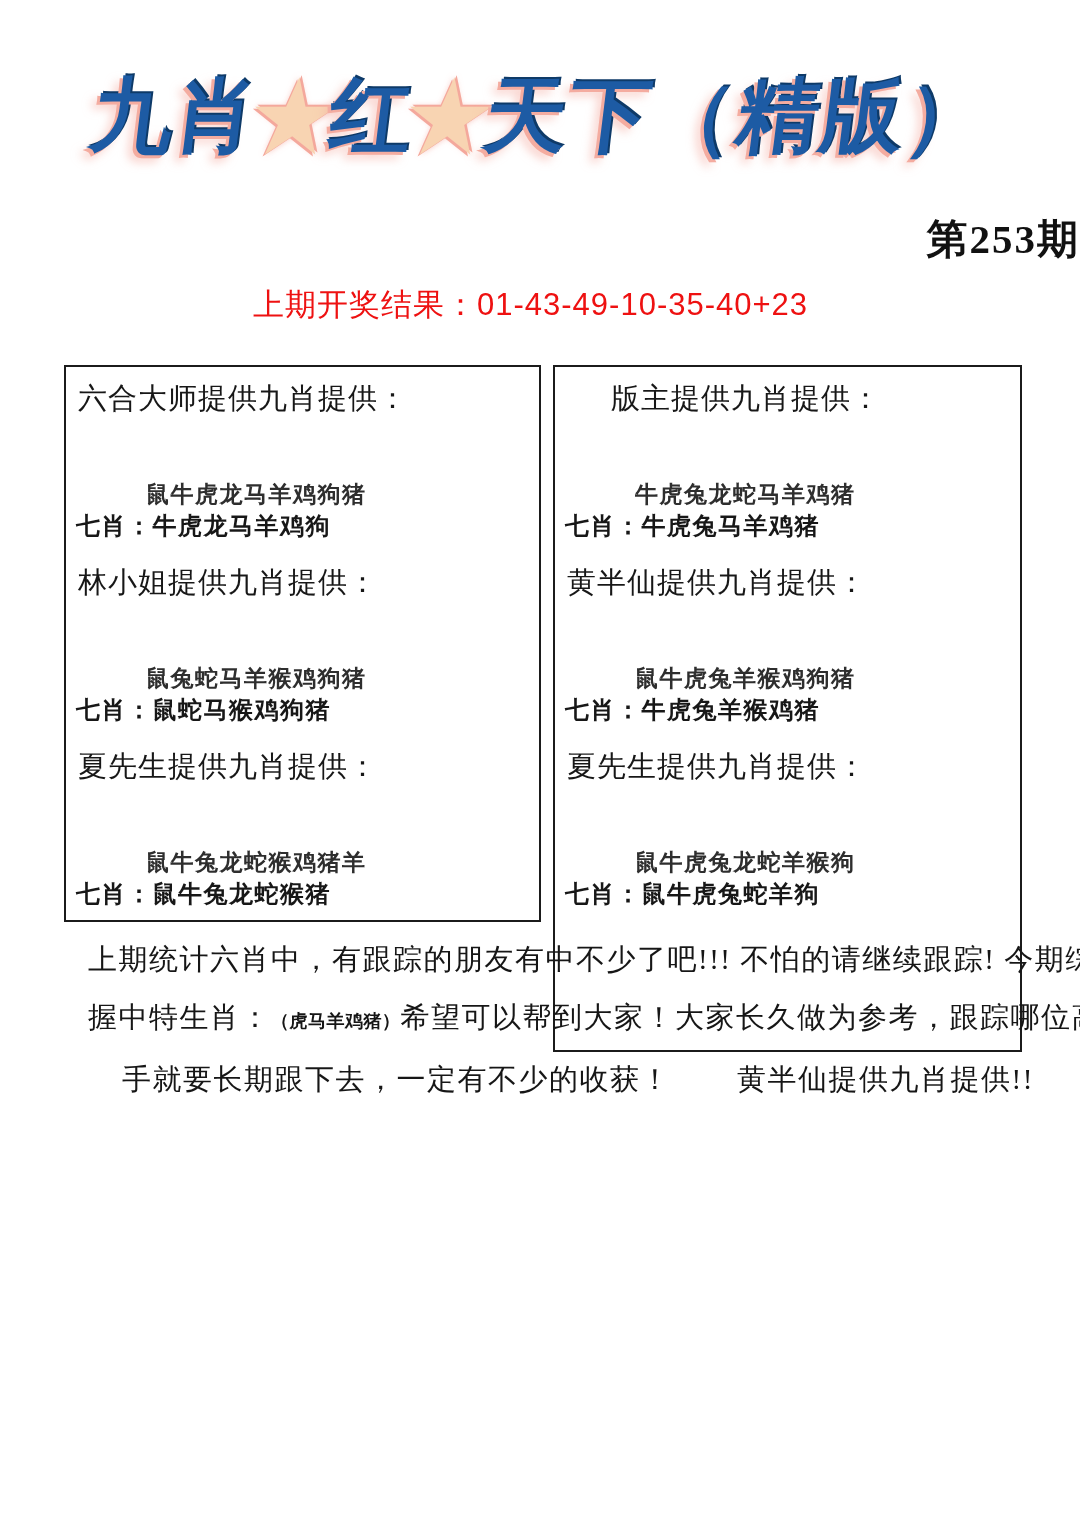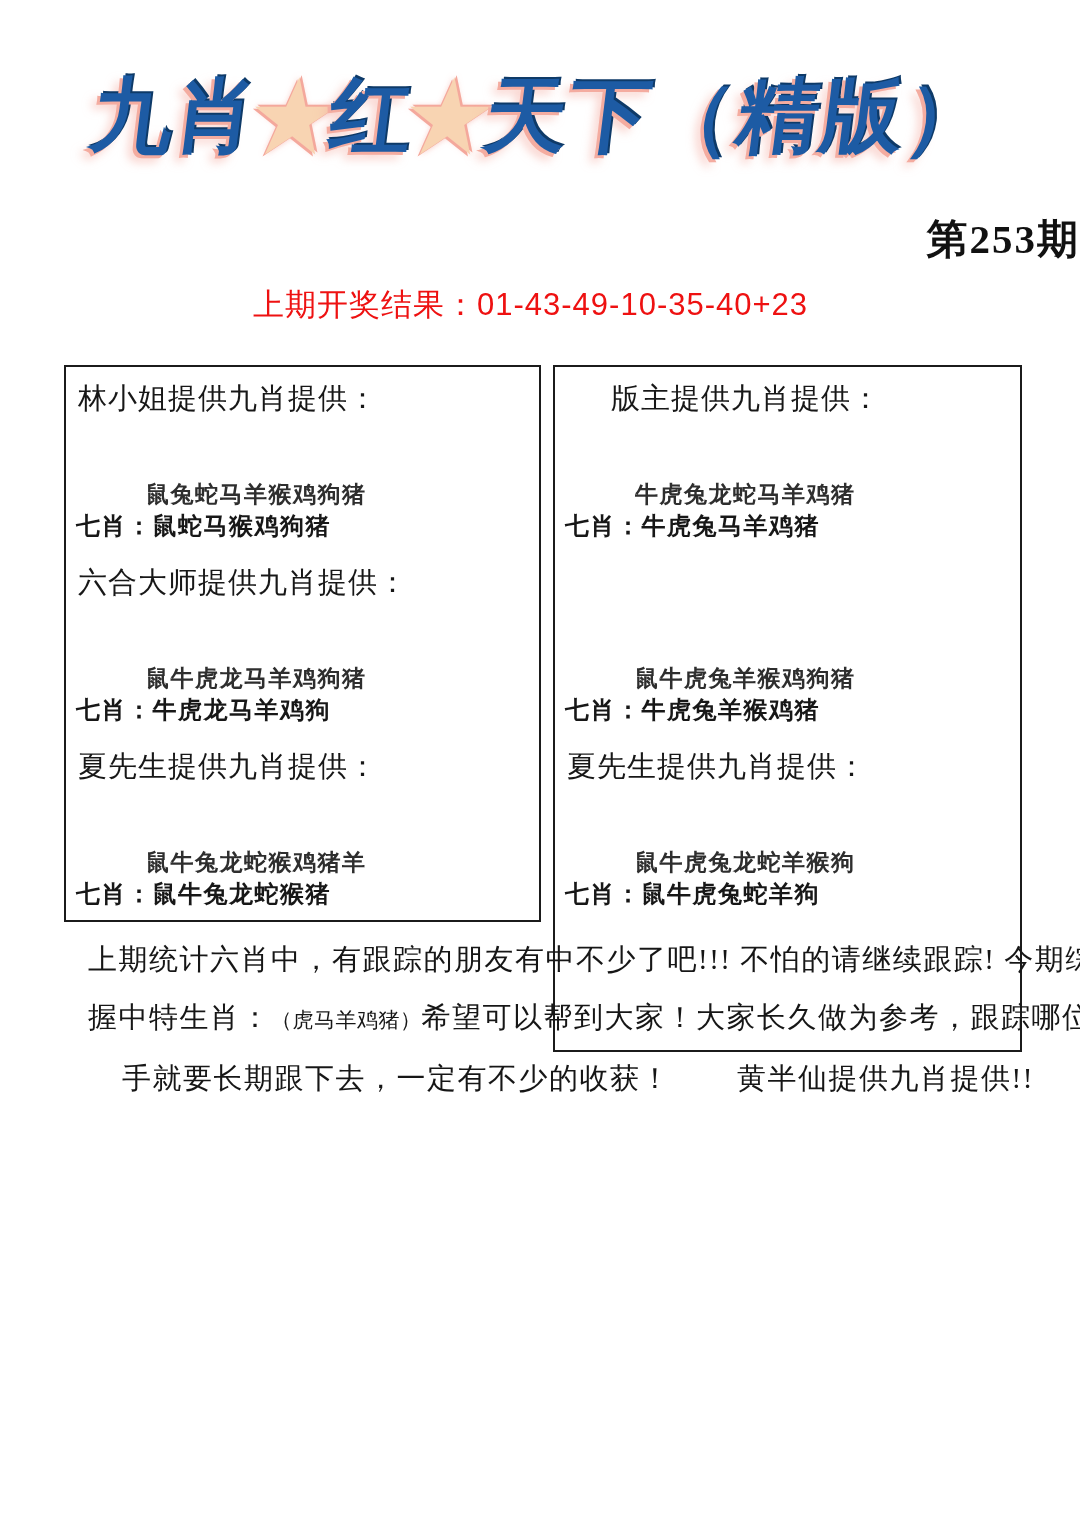--- a/index.html
+++ b/index.html
@@ -128,22 +128,23 @@
     top: 930px;
     left: 88px;
     width: 915px;
     font-size: 29px;
     line-height: 58px;
     letter-spacing: 1.5px;
     color: #161616;
   }
   .footer .line { white-space: nowrap; }
   .footer .paren {
-    font-size: 21px;
+    font-size: 18px;
     letter-spacing: 0.5px;
+    font-weight: bold;
   }
   .footer .line3 { padding-left: 34px; }
   .footer .gap { display: inline-block; width: 66px; }
 </style>
 </head>
 <body>
 
 <div>
 
   <div class="logo">
@@ -151,43 +152,44 @@
   </div>
 
   <div class="issue">第253期</div>
 
   <div class="lastdraw">
     <span>上期开奖结果：</span><span>01-43-49-10-35-40+23</span>
   </div>
 
   <div class="box box-left">
     <div class="section">
+      <div class="sec-heading">六合大师提供九肖提供：</div>
+      <div class="nine-line">鼠牛虎龙马羊鸡狗猪</div>
+      <div class="seven-line"><span>七肖：</span><span>牛虎龙马羊鸡狗</span></div>
+    </div>
+    <div class="section">
       <div class="sec-heading">林小姐提供九肖提供：</div>
       <div class="nine-line">鼠兔蛇马羊猴鸡狗猪</div>
       <div class="seven-line"><span>七肖：</span><span>鼠蛇马猴鸡狗猪</span></div>
     </div>
     <div class="section">
-      <div class="sec-heading">六合大师提供九肖提供：</div>
-      <div class="nine-line">鼠牛虎龙马羊鸡狗猪</div>
-      <div class="seven-line"><span>七肖：</span><span>牛虎龙马羊鸡狗</span></div>
-    </div>
-    <div class="section">
       <div class="sec-heading">夏先生提供九肖提供：</div>
       <div class="nine-line">鼠牛兔龙蛇猴鸡猪羊</div>
       <div class="seven-line"><span>七肖：</span><span>鼠牛兔龙蛇猴猪</span></div>
     </div>
   </div>
 
   <div class="box box-right">
     <div class="section">
       <div class="sec-heading indented">版主提供九肖提供：</div>
       <div class="nine-line">牛虎兔龙蛇马羊鸡猪</div>
       <div class="seven-line"><span>七肖：</span><span>牛虎兔马羊鸡猪</span></div>
     </div>
     <div class="section">
+      <div class="sec-heading">黄半仙提供九肖提供：</div>
       <div class="nine-line">鼠牛虎兔羊猴鸡狗猪</div>
       <div class="seven-line"><span>七肖：</span><span>牛虎兔羊猴鸡猪</span></div>
     </div>
     <div class="section">
       <div class="sec-heading">夏先生提供九肖提供：</div>
       <div class="nine-line">鼠牛虎兔龙蛇羊猴狗</div>
       <div class="seven-line"><span>七肖：</span><span>鼠牛虎兔蛇羊狗</span></div>
     </div>
   </div>
 

